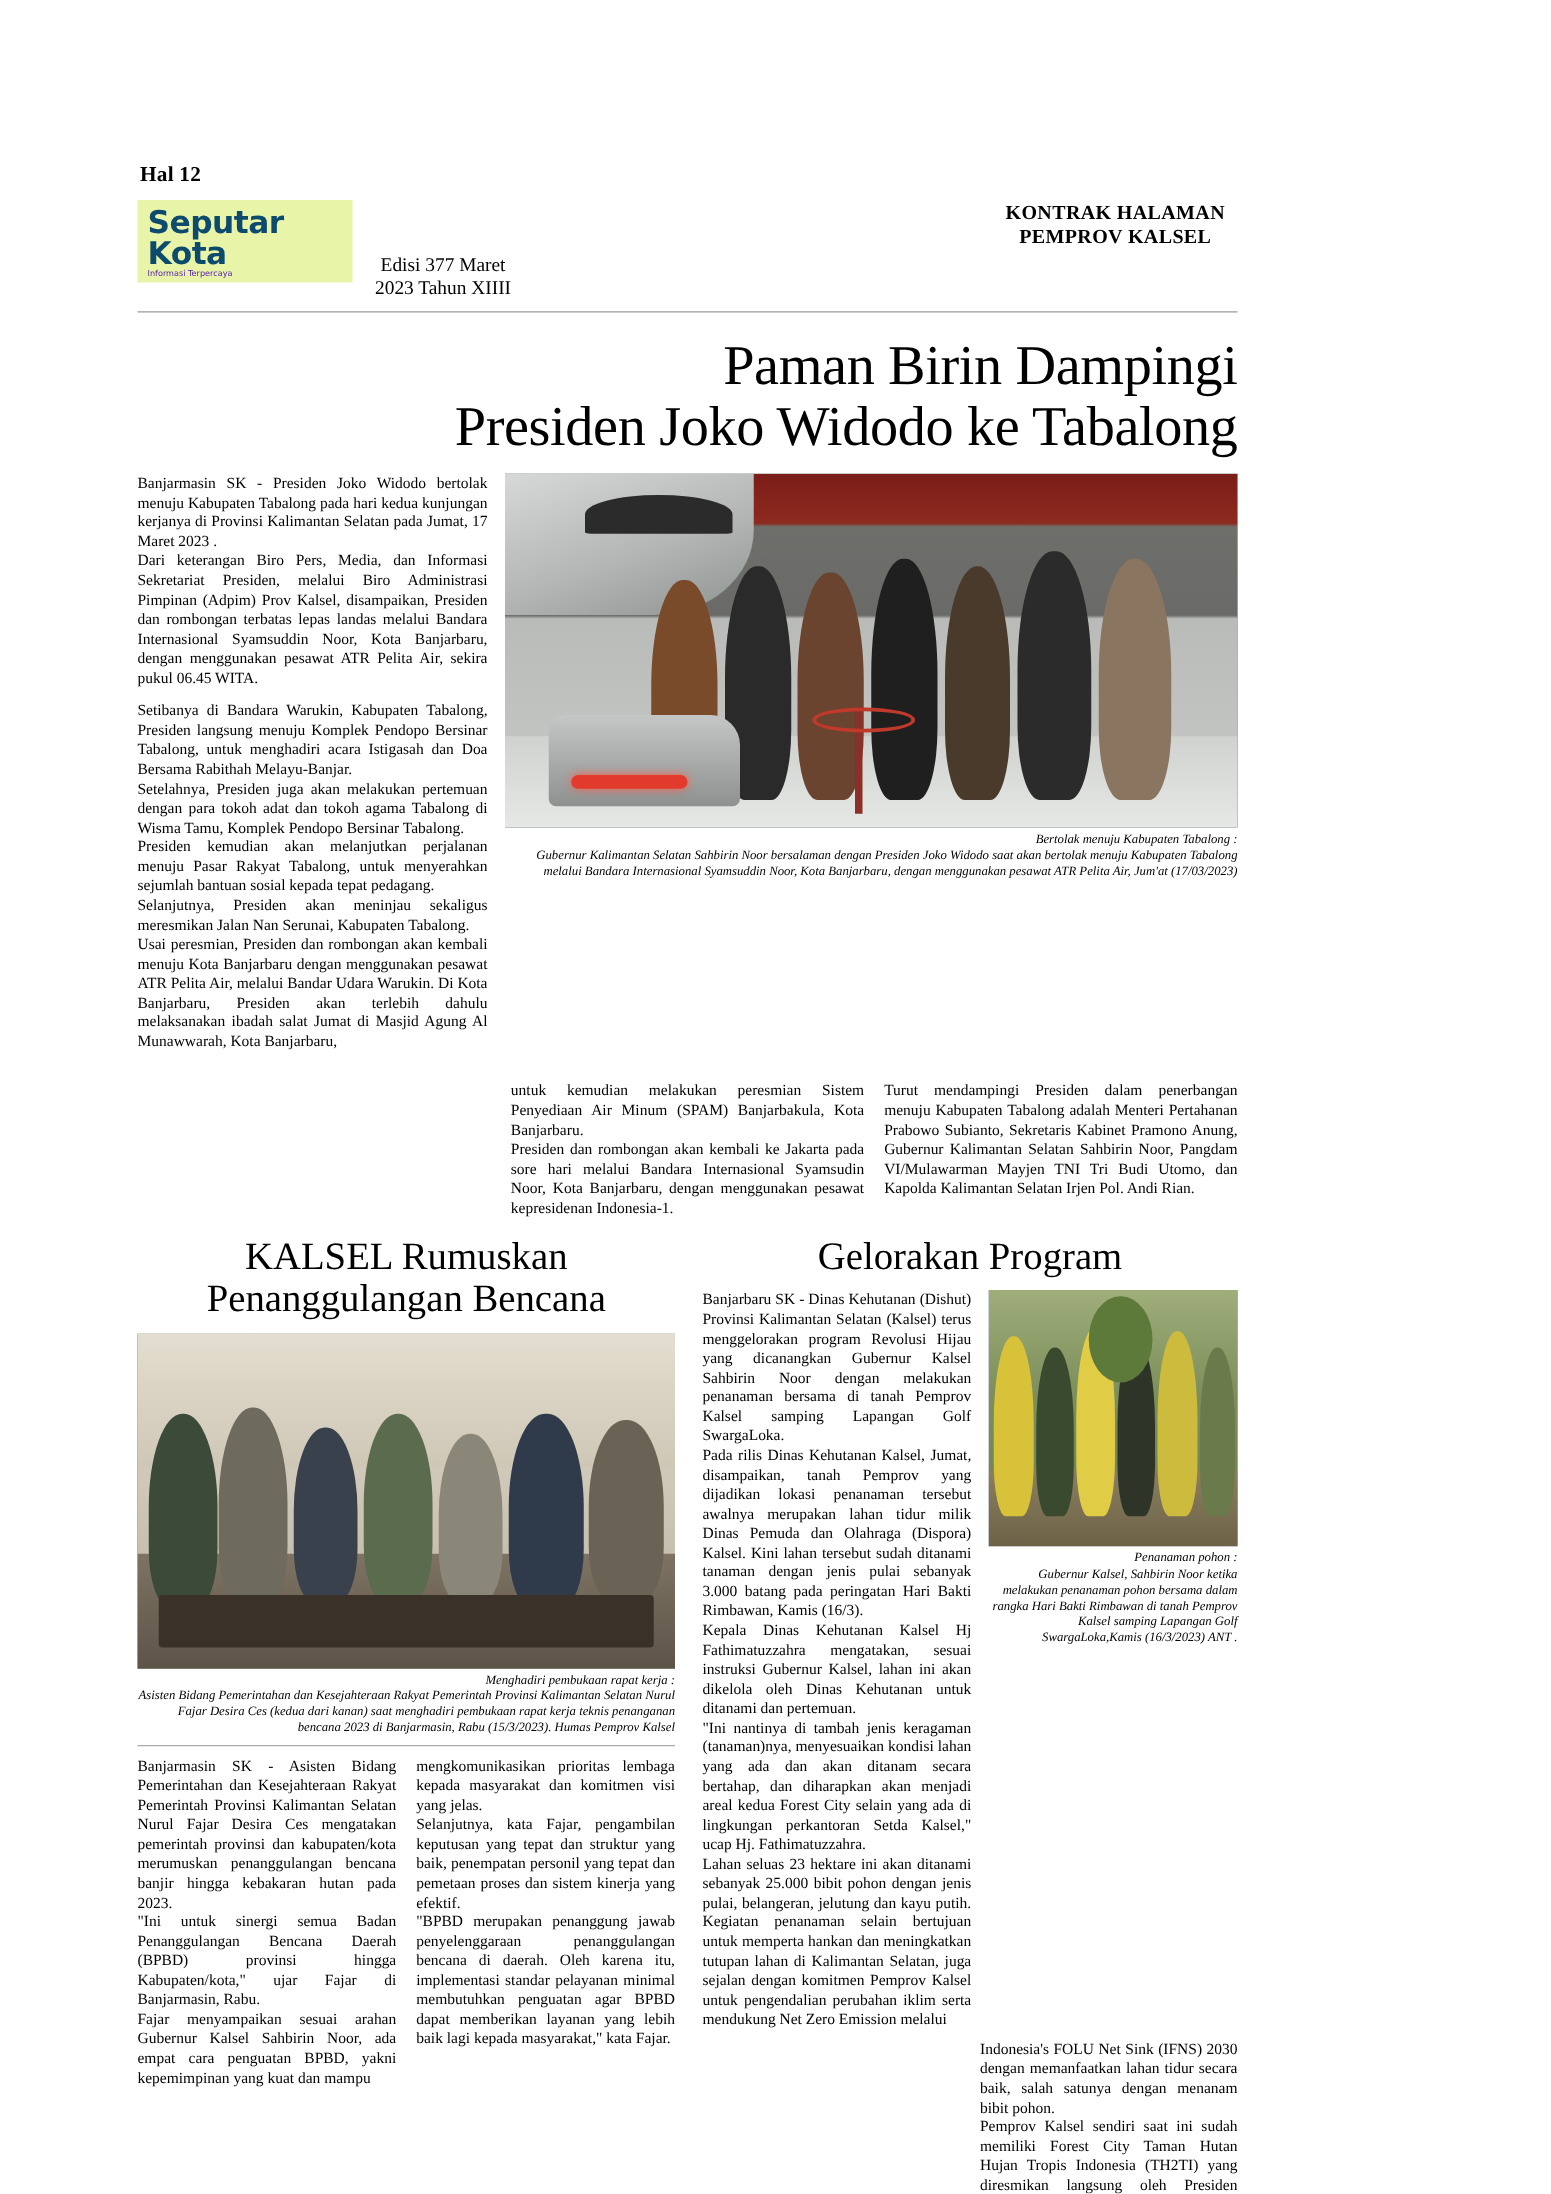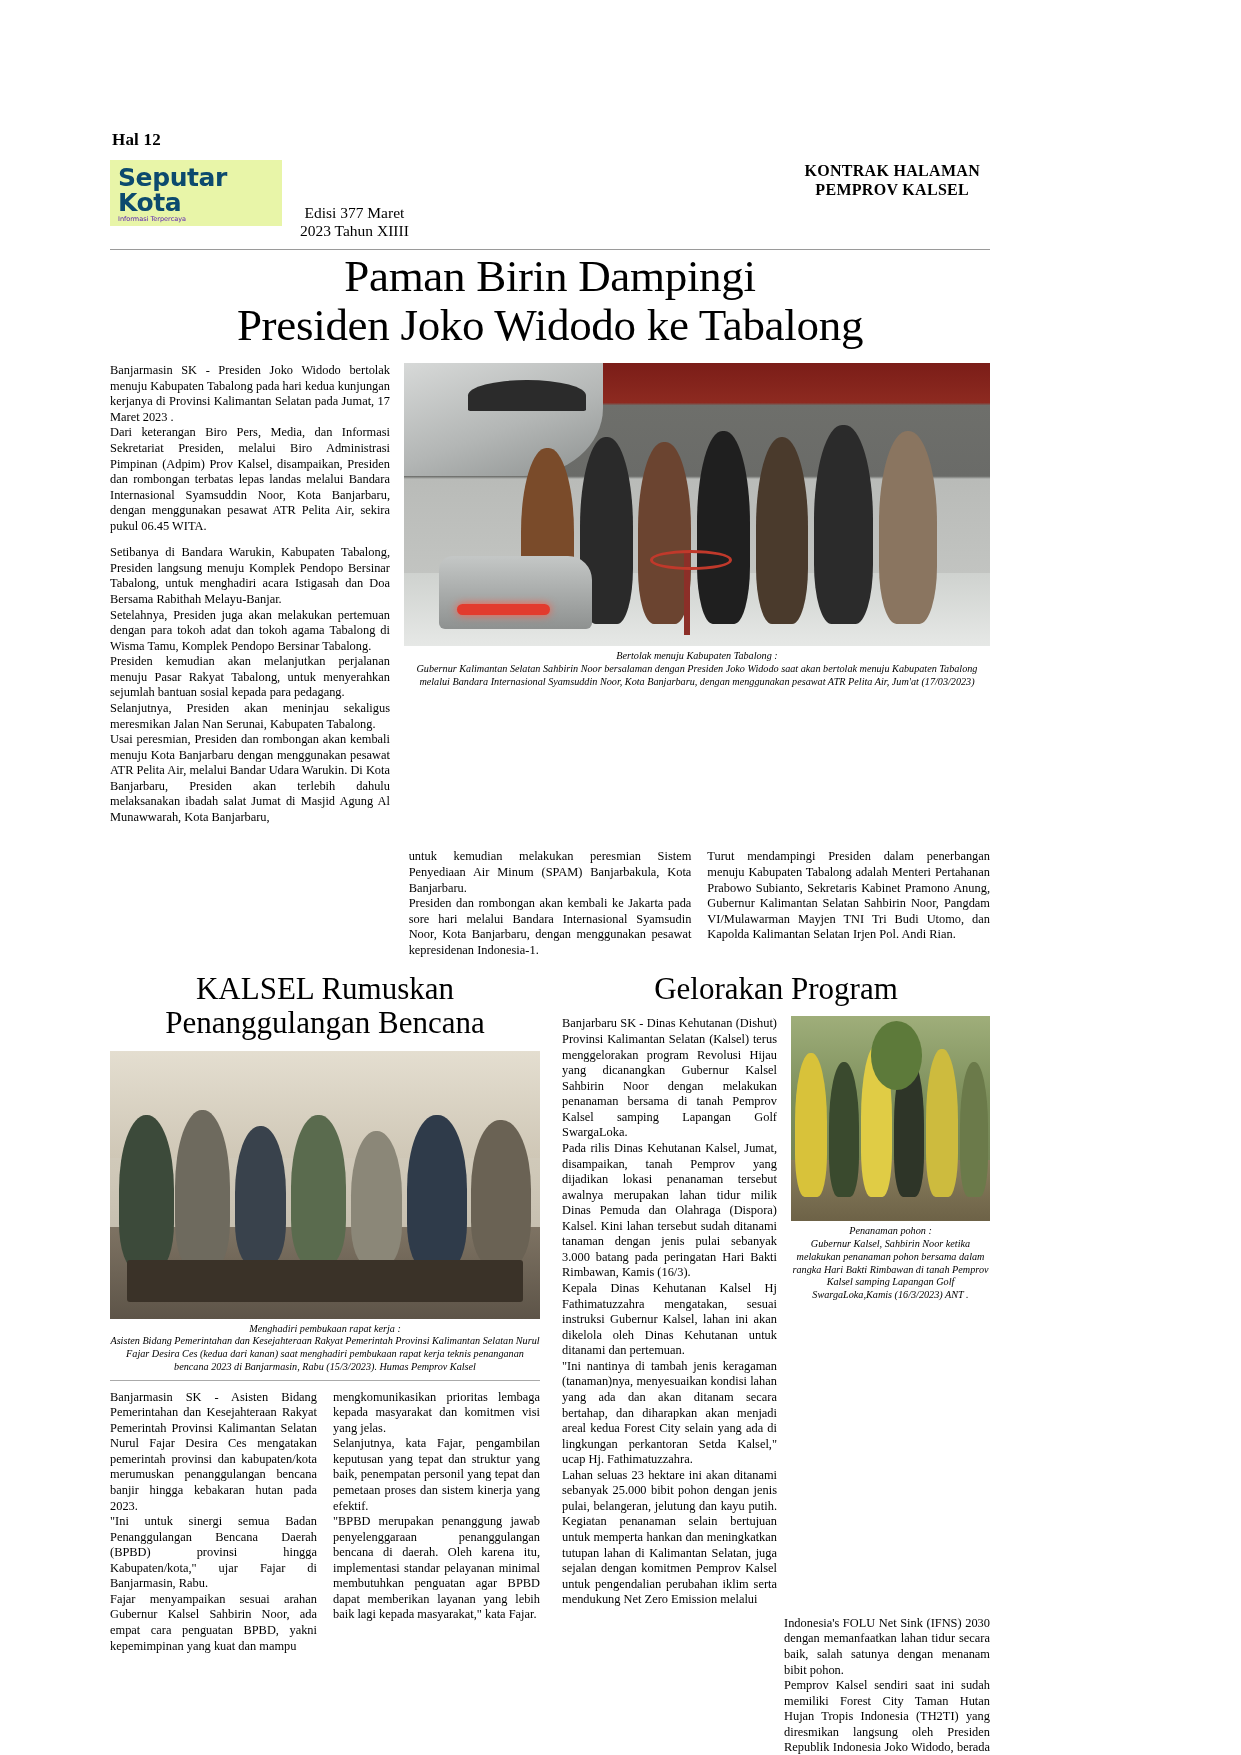--- a/index.html
+++ b/index.html
@@ -85,25 +85,25 @@
     margin: 9px 0 0 0;
   }
   .rule-thin {
     border: 0;
     border-top: 1px solid #aaaaaa;
     margin: 6px 0;
   }
 
   
   .headline {
-    text-align: center;
+    text-align: right;
     font-size: 45px;
     line-height: 1.08;
     font-weight: normal;
-    margin: 2px 0 14px 0;
+    margin: 18px 0 14px 0;
     letter-spacing: -0.3px;
   }
   .headline .l2 { display: block; }
 
   
   .col-text {
     font-size: 12.4px;
     line-height: 1.255;
     text-align: justify;
   }
@@ -131,21 +131,21 @@
     display: block;
     position: relative;
     overflow: hidden;
     background: #55606a;
   }
   .photo-main { height: 283px; }
   .caption {
     font-style: italic;
     font-size: 10.2px;
     line-height: 1.25;
-    text-align: center;
+    text-align: right;
     margin-top: 4px;
   }
   .caption .cap-title { display: block; }
 
   
   .tri {
     display: flex;
     gap: 16px;
     margin-top: 24px;
   }
@@ -292,21 +292,21 @@
     <span class="l2">Presiden Joko Widodo ke Tabalong</span>
   </h1>
 
   <div class="lead">
     <div class="lead-col col-text">
       <p>Banjarmasin SK  - Presiden Joko Widodo bertolak menuju Kabupaten Tabalong pada hari kedua kunjungan kerjanya di Provinsi Kalimantan Selatan pada Jumat, 17 Maret 2023 .</p>
       <p>Dari keterangan Biro Pers, Media, dan Informasi Sekretariat Presiden, melalui Biro Administrasi Pimpinan (Adpim) Prov Kalsel, disampaikan, Presiden dan rombongan terbatas lepas landas melalui Bandara Internasional Syamsuddin Noor, Kota Banjarbaru, dengan menggunakan pesawat ATR Pelita Air, sekira pukul 06.45 WITA.</p>
       <div class="gap"></div>
       <p>Setibanya di Bandara Warukin, Kabupaten Tabalong, Presiden langsung menuju Komplek Pendopo Bersinar Tabalong, untuk menghadiri acara Istigasah dan Doa Bersama Rabithah Melayu-Banjar.</p>
       <p>Setelahnya, Presiden juga akan melakukan pertemuan dengan para tokoh adat dan tokoh agama Tabalong di Wisma Tamu, Komplek Pendopo Bersinar Tabalong.</p>
-      <p>Presiden kemudian akan melanjutkan perjalanan menuju Pasar Rakyat Tabalong, untuk menyerahkan sejumlah bantuan sosial kepada para pedagang.</p>
+      <p>Presiden kemudian akan melanjutkan perjalanan menuju Pasar Rakyat Tabalong, untuk menyerahkan sejumlah bantuan sosial kepada tepat pedagang.</p>
       <p>Selanjutnya, Presiden akan meninjau sekaligus meresmikan Jalan Nan Serunai, Kabupaten Tabalong.</p>
       <p>Usai peresmian, Presiden dan rombongan akan kembali menuju Kota Banjarbaru dengan menggunakan pesawat ATR Pelita Air, melalui Bandar Udara Warukin. Di Kota Banjarbaru, Presiden akan terlebih dahulu melaksanakan ibadah salat Jumat di Masjid Agung Al Munawwarah, Kota Banjarbaru,</p>
     </div>
 
     <div class="lead-photo-wrap">
       <div class="photo photo-main photo1">
         <div class="ph-sky"></div>
         <div class="plane"></div>
         <div class="umbrella"></div>
         <div class="p-ground"></div>

